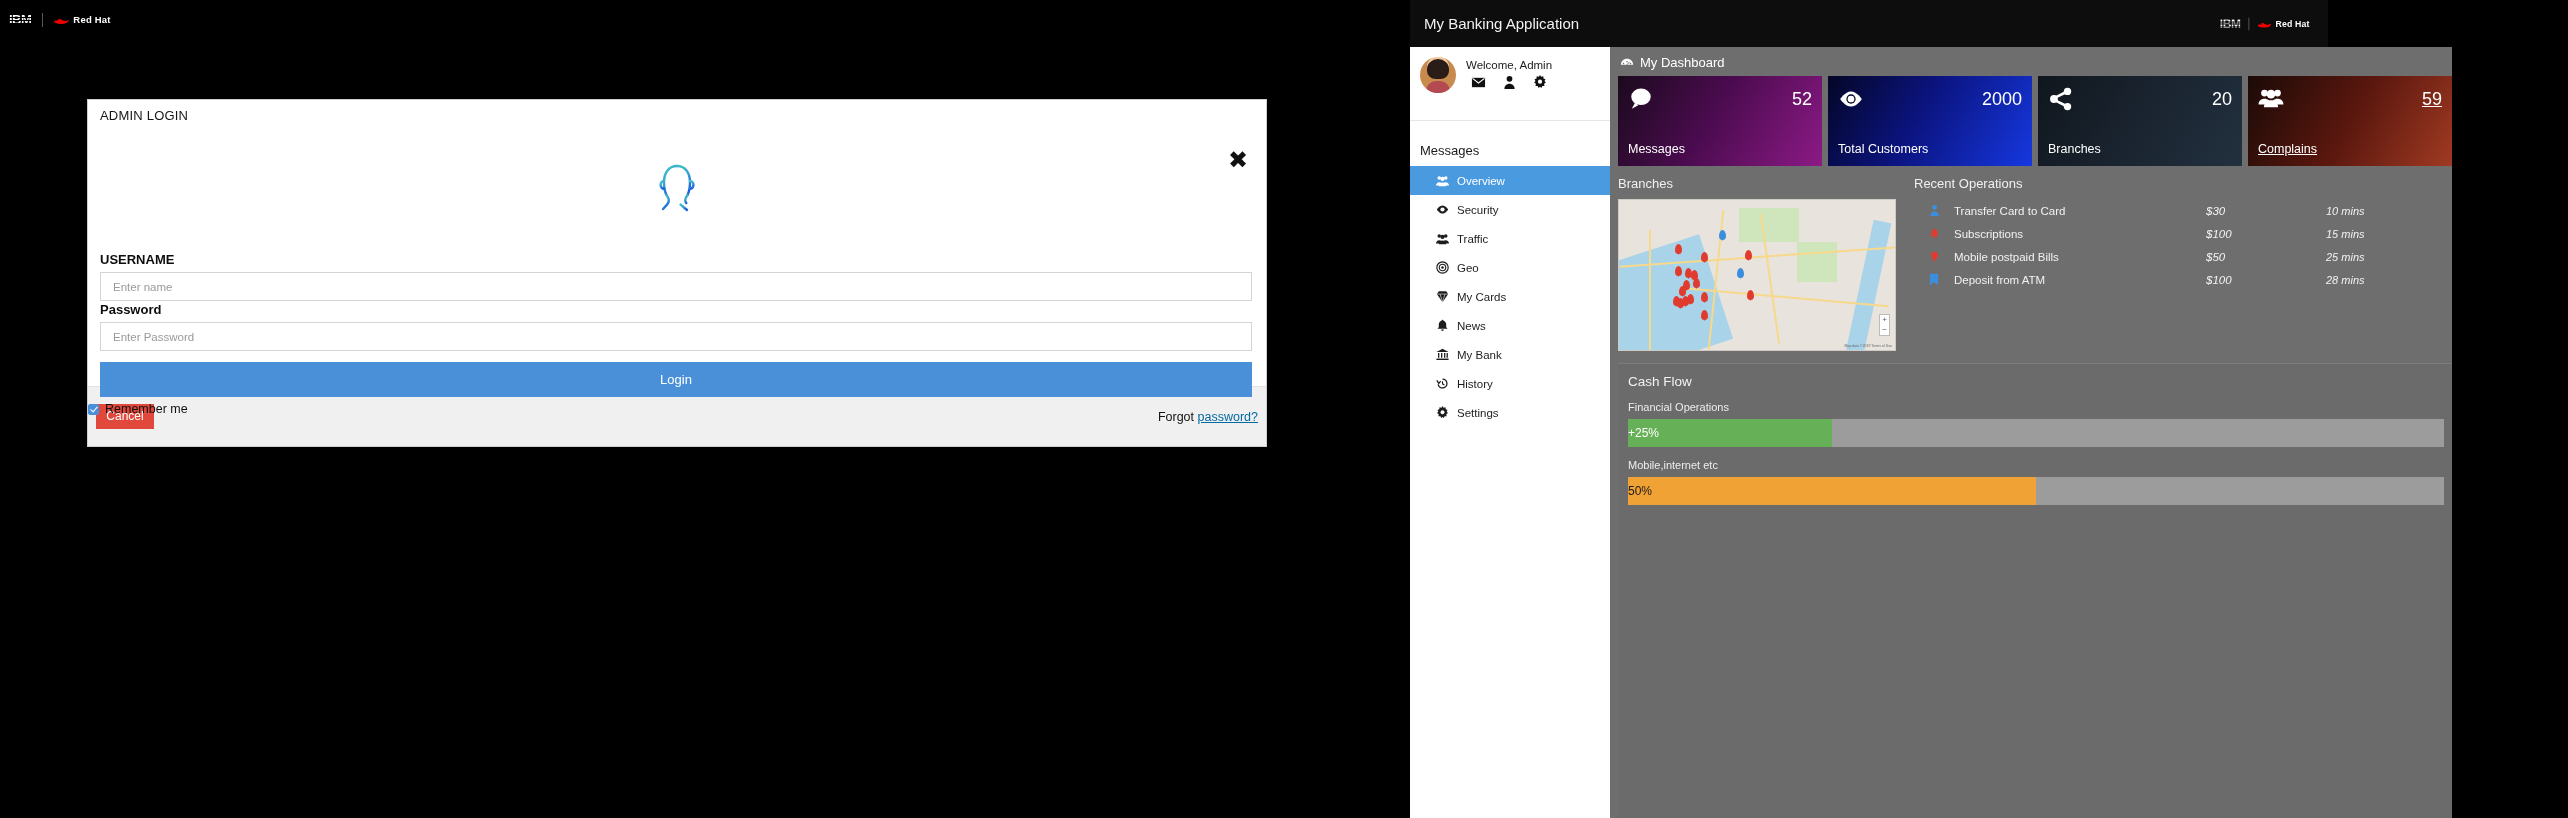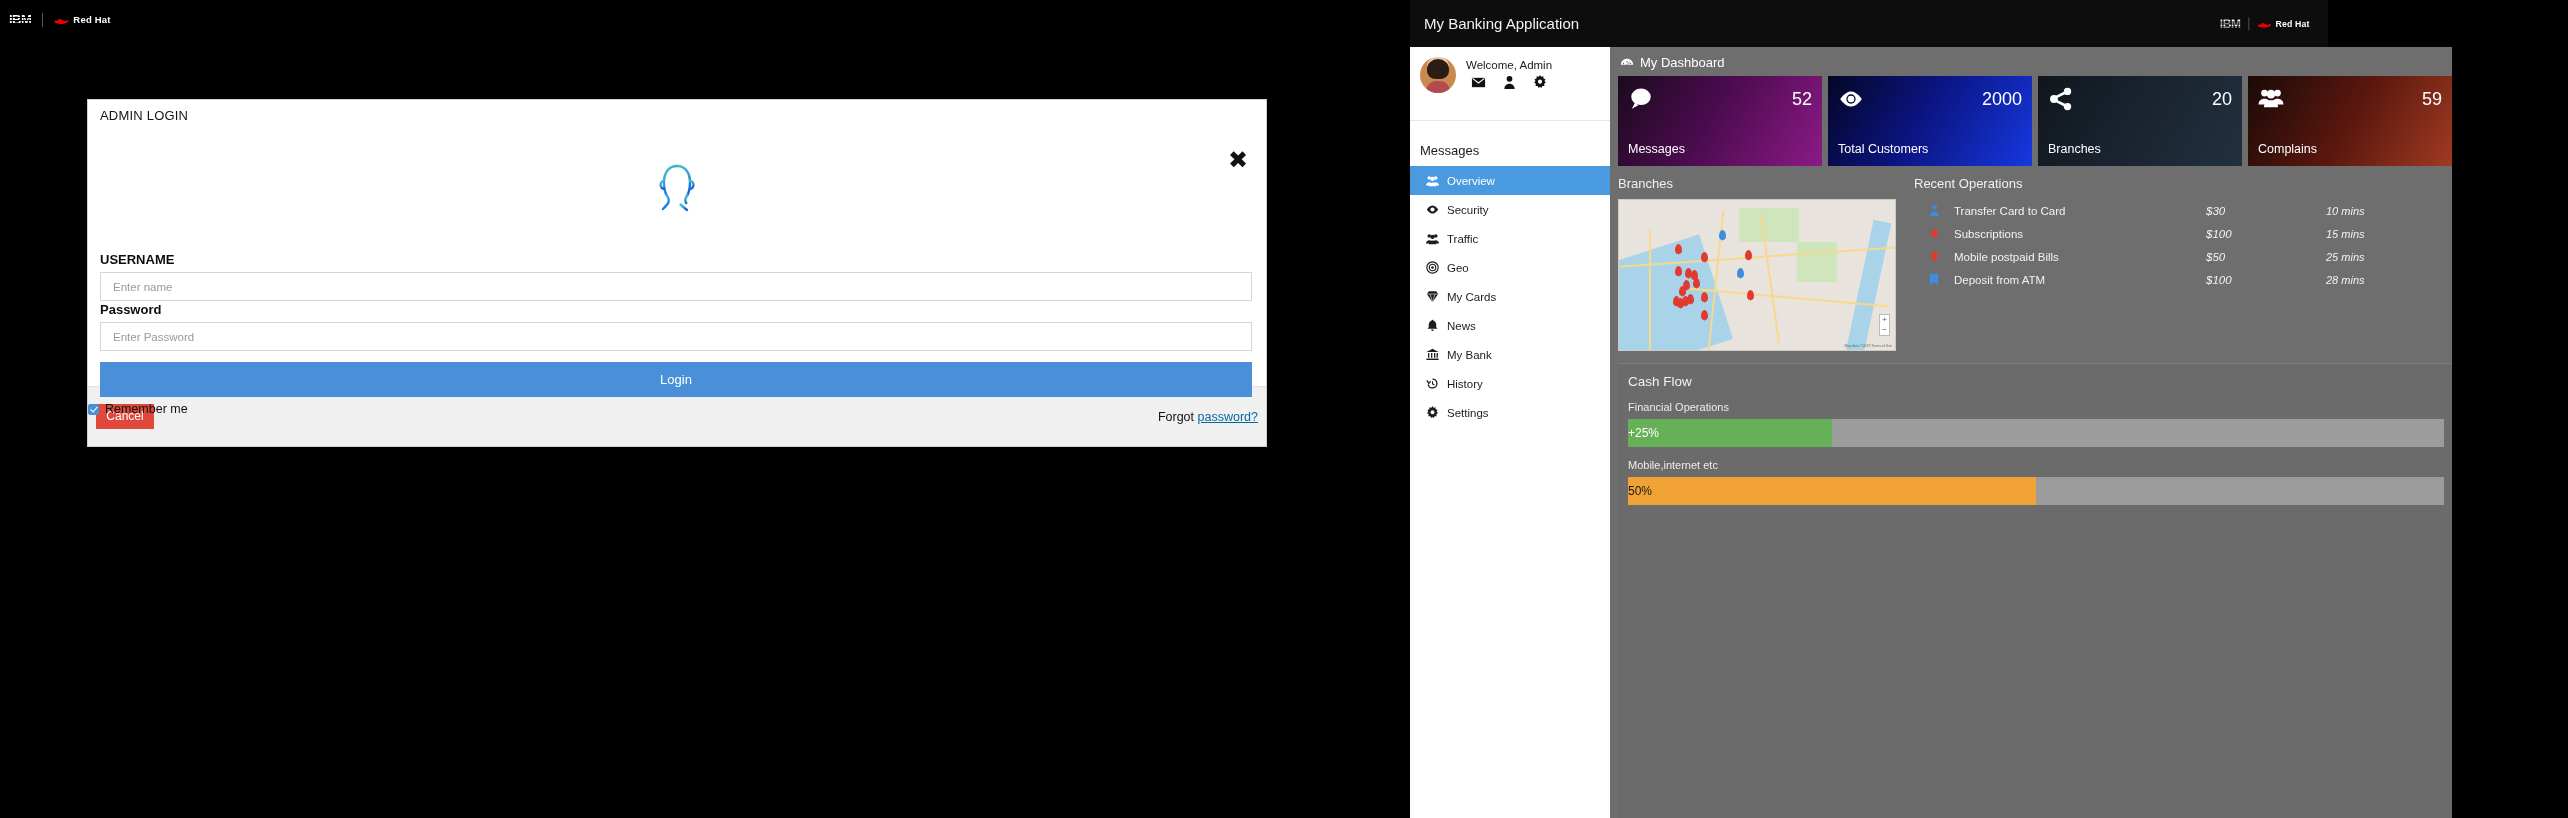--- a/index.html
+++ b/index.html
@@ -163,21 +163,21 @@
   }
   .side-user-right { display: flex; flex-direction: column; align-items: center; gap: 4px; padding-top: 2px; }
   .welcome-text { font-size: 11.5px; color: #1b1b1b; white-space: nowrap; }
   .user-icons { display: flex; gap: 17px; }
   .user-icons svg { fill: #111; }
   .side-section-title {
     padding: 22px 0 8px 10px; font-size: 13px; color: #1b1b1b;
   }
   .side-item {
     height: 29px; display: flex; align-items: center; gap: 8px;
-    padding-left: 16px; font-size: 11.5px; color: #1d1d1d; cursor: pointer;
+    padding-left: 26px; font-size: 11.5px; color: #1d1d1d; cursor: pointer;
   }
   .side-item.active { background: #4a9ae0; color: #fff; }
   .side-item svg { fill: currentColor; flex: none; }
 
   .content { flex: 1; display: flex; flex-direction: column; background: #6e6e6e; }
   .content-head {
     padding: 8px 0 6px 10px; display: flex; align-items: center; gap: 6px;
     color: #fff; font-size: 13px;
   }
   .cards-row { display: flex; gap: 6px; padding: 0 0 0 8px; }
@@ -185,21 +185,21 @@
     width: 204px; height: 90px; position: relative; color: #fff; padding: 10px;
     display: flex; flex-direction: column; justify-content: space-between;
     cursor: pointer;
   }
   .stat-top { display: flex; align-items: flex-start; justify-content: space-between; }
   .stat-num { font-size: 18px; align-self: center; }
   .stat-label { font-size: 12.5px; }
   .card-messages { background: linear-gradient(120deg,#1b0a1d 0%, #4a0b4e 45%, #8c1a86 100%); }
   .card-customers { background: linear-gradient(120deg,#040626 0%, #0b1480 45%, #1638e0 100%); }
   .card-branches  { background: linear-gradient(120deg,#10161d 0%, #1a2430 50%, #22303e 100%); }
-  .card-complains { background: linear-gradient(120deg,#1b0a07 0%, #5a170e 50%, #a03a22 100%); }
+  .card-complains { background: linear-gradient(120deg,#1b0a07 0%, #5a170e 50%, #a03a22 100%); text-decoration: underline; }
 
   .panels-row { display: flex; padding: 10px 0 0 8px; gap: 14px; }
   .branches-panel { width: 282px; }
   .panel-title { color: #f0f0f0; font-size: 13px; margin-bottom: 8px; }
   .map-box {
     width: 278px; height: 152px;
     background: #e8e3dc; border: 1px solid #cfcac3; position: relative; overflow: hidden;
   }
   .map-water { position: absolute; left: -20px; bottom: -10px; width: 120px; height: 110px;
     background: #a9d3e8; transform: rotate(-18deg); }

